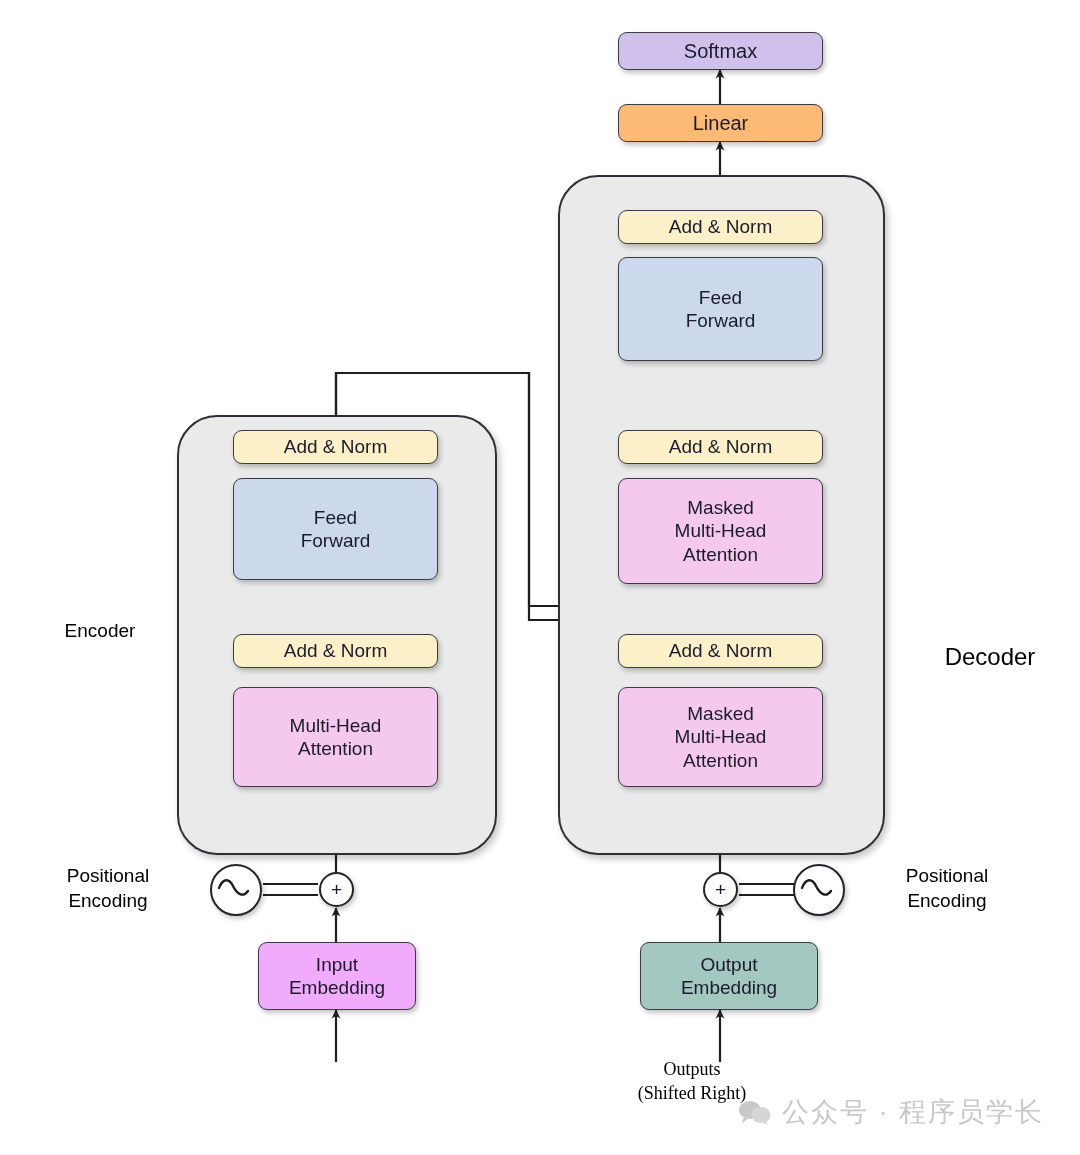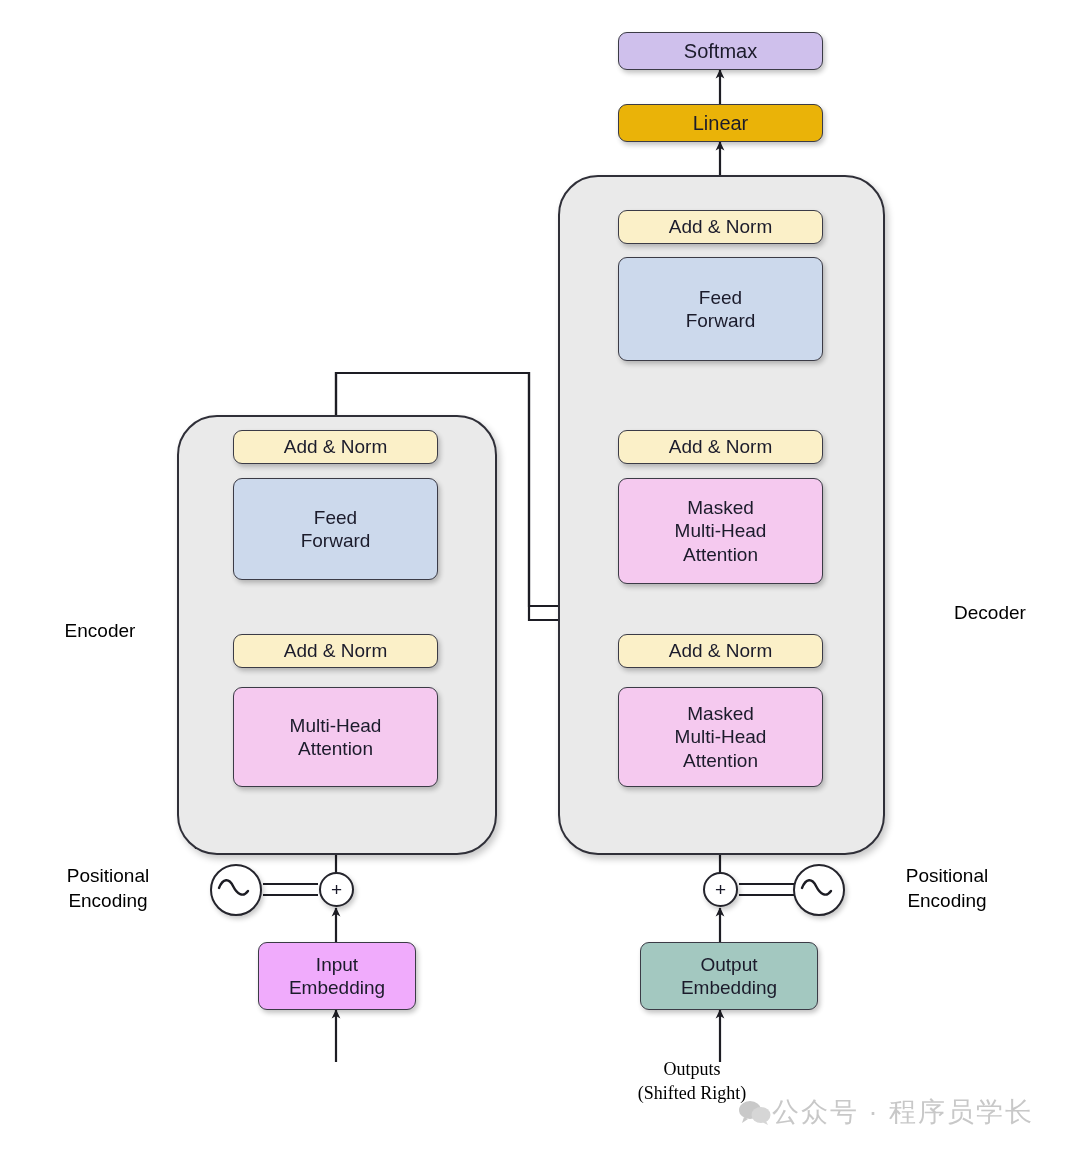--- a/index.html
+++ b/index.html
@@ -12,21 +12,21 @@
         border:1.6px solid #3b3b46;border-radius:9px;
         box-shadow:2px 3px 5px rgba(0,0,0,0.24);}
   .node span{display:block;white-space:pre-line;}
   .big-container{position:absolute;box-sizing:border-box;background:#eaeaea;
         border:2px solid #2f2f38;border-radius:40px;
         box-shadow:3px 4px 7px rgba(0,0,0,0.22);}
   .plain-label{position:absolute;text-align:center;color:#000000;}
   .circle{position:absolute;border-radius:50%;background:#ffffff;
         border:2.2px solid #24242c;box-shadow:2px 3px 5px rgba(0,0,0,0.22);
         display:flex;align-items:center;justify-content:center;box-sizing:border-box;}
-  .wm{position:absolute;display:flex;align-items:center;
+  .wm{position:absolute;display:flex;align-items:center;gap:10px;
       color:#c8c8c8;font-size:27px;letter-spacing:2px;}
   .wm-icon{width:34px;height:27px;position:relative;}
 </style>
 </head>
 <body>
 
 <div id="stage">
 
   <svg class="layer" viewBox="0 0 1080 1155">
     <defs>
@@ -98,21 +98,21 @@
   </svg>
 
   <div class="big-container" style="left:177px;top:415px;width:320px;height:440px;"></div>
 
   <div class="big-container" style="left:558px;top:175px;width:327px;height:680px;"></div>
 
   <div class="node" style="left:618px;top:32px;width:205px;height:38px;background:#cfc0ec;font-size:20px;">
     <span>Softmax</span>
   </div>
 
-  <div class="node" style="left:618px;top:104px;width:205px;height:38px;background:#eab308;font-size:20px;">
+  <div class="node" style="left:618px;top:104px;width:205px;height:38px;background:#fdba74;font-size:20px;">
     <span>Linear</span>
   </div>
 
   <div class="node" style="left:618px;top:210px;width:205px;height:34px;background:#fbf0c8;font-size:19px;">
     <span>Add &amp; Norm</span>
   </div>
 
   <div class="node" style="left:618px;top:257px;width:205px;height:104px;background:#ccd9ec;font-size:19px;">
     <span>Feed
 Forward</span>
@@ -183,21 +183,21 @@
   <div class="circle" style="left:793px;top:864px;width:52px;height:52px;">
     <svg width="38" height="26" viewBox="0 0 38 26">
       <path d="M2,11 C6,1 12,1 16,9 C20,17 26,21 31,14" fill="none" stroke="#1d1d24" stroke-width="2.4" stroke-linecap="round"></path>
     </svg>
   </div>
 
   <div class="plain-label" style="left:20px;top:620px;width:160px;font-size:19px;">
     <span>Encoder</span>
   </div>
 
-  <div class="plain-label" style="left:915px;top:602px;width:150px;font-size:19px;">
+  <div class="plain-label" style="left:915px;top:643px;width:150px;font-size:24px;">
     <span>Decoder</span>
   </div>
 
   <div class="plain-label" style="left:28px;top:864px;width:160px;font-size:19px;line-height:1.3;">
     <span style="white-space:pre-line;">Positional
 Encoding</span>
   </div>
 
   <div class="plain-label" style="left:862px;top:864px;width:170px;font-size:19px;line-height:1.3;">
     <span style="white-space:pre-line;">Positional

